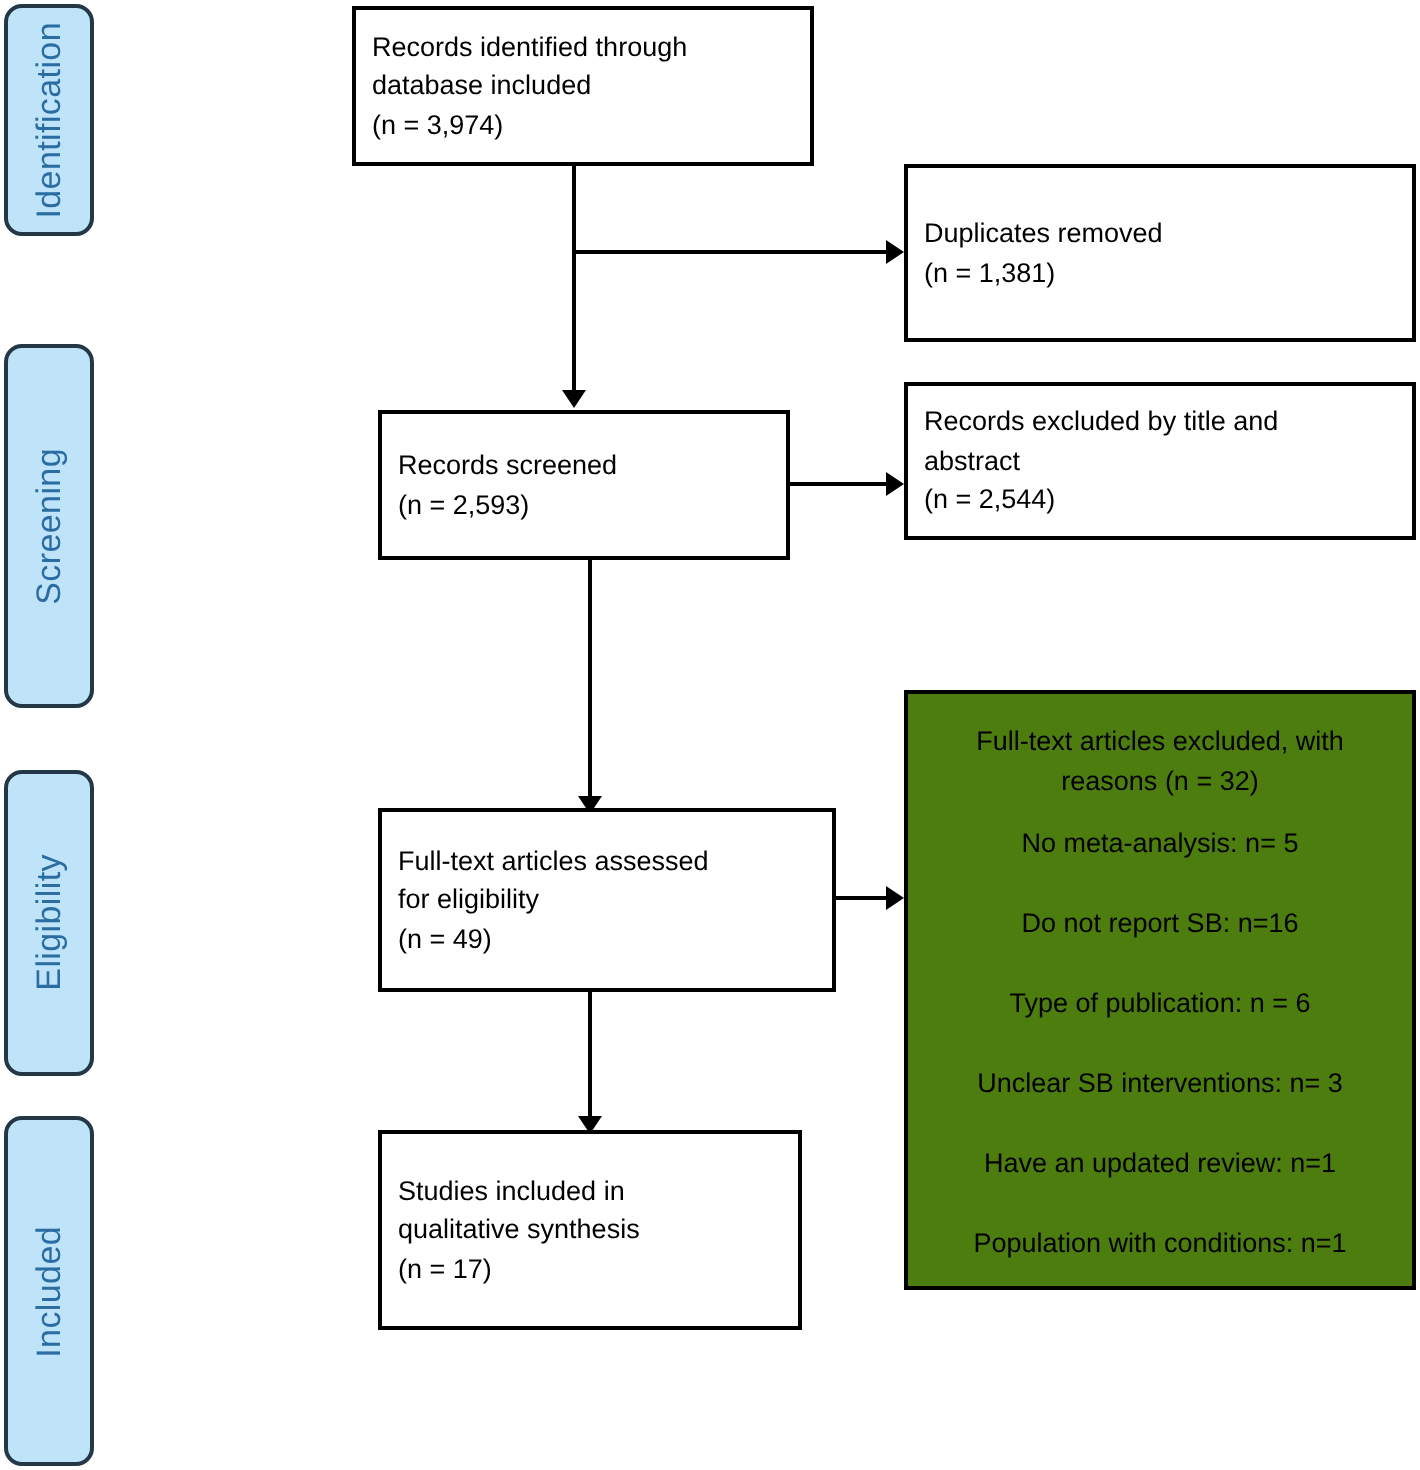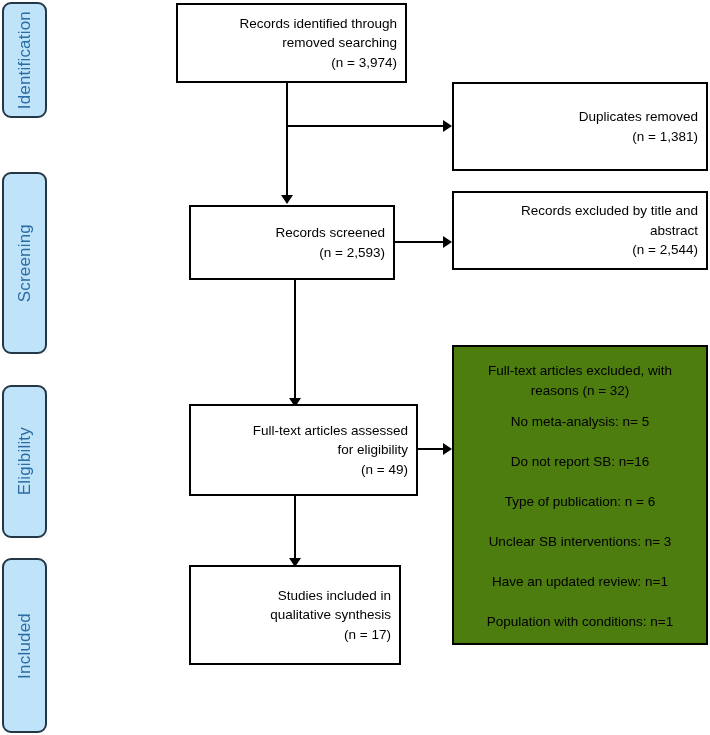--- a/index.html
+++ b/index.html
@@ -40,21 +40,21 @@
   }
 
   
   .flow-box {
     position: absolute;
     box-sizing: border-box;
     background: #ffffff;
     border: 2px solid #000000;
     display: flex;
     flex-direction: column;
-    align-items: flex-end;
+    align-items: flex-start;
     justify-content: center;
     text-align: center;
     color: #000000;
     font-size: 13.5px;
     line-height: 1.45;
     padding: 4px 8px;
   }
   .flow-box .line { display: block; }
 
   
@@ -146,21 +146,21 @@
   <div class="arrow-down" style="left:289px; top:398px;"></div>
 
   <div class="conn conn-h" style="left:400px; top:448px; width:44px; height:2px;"></div>
   <div class="arrow-right" style="left:443px; top:443px;"></div>
 
   <div class="conn conn-v" style="left:294px; top:495px; width:2px; height:66px;"></div>
   <div class="arrow-down" style="left:289px; top:558px;"></div>
 
   <div class="flow-box" style="left:176px; top:3px; width:231px; height:80px;">
     <span class="line">Records identified through</span>
-    <span class="line">removed searching</span>
+    <span class="line">database included</span>
     <span class="line">(n = 3,974)</span>
   </div>
 
   <div class="flow-box" style="left:452px; top:82px; width:256px; height:89px;">
     <span class="line">Duplicates removed</span>
     <span class="line">(n = 1,381)</span>
   </div>
 
   <div class="flow-box" style="left:189px; top:205px; width:206px; height:75px;">
     <span class="line">Records screened</span>

